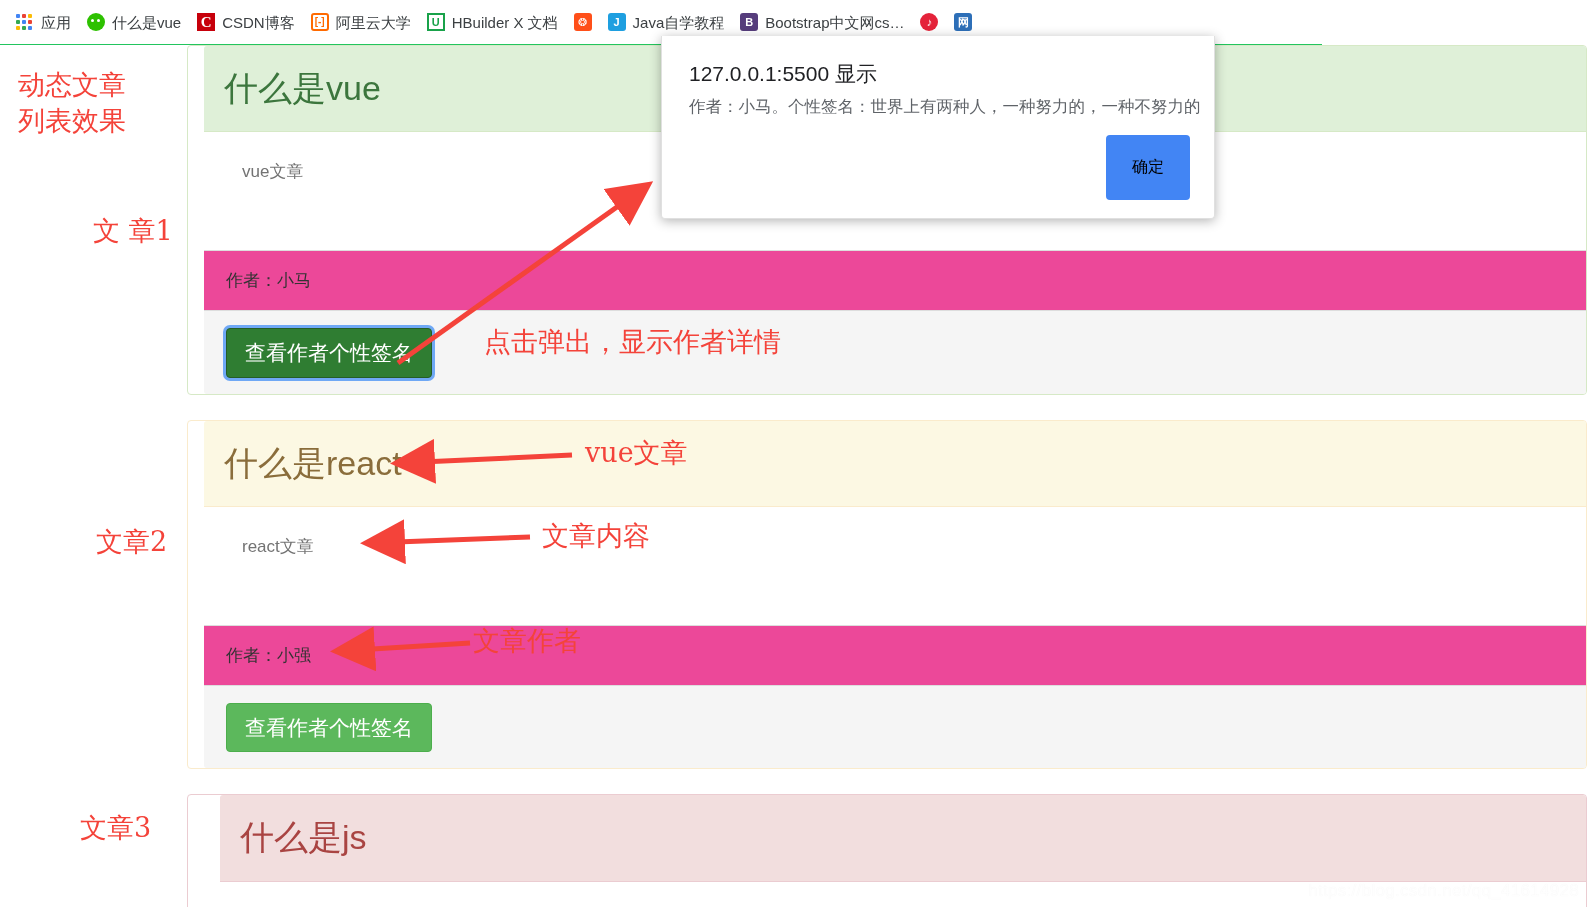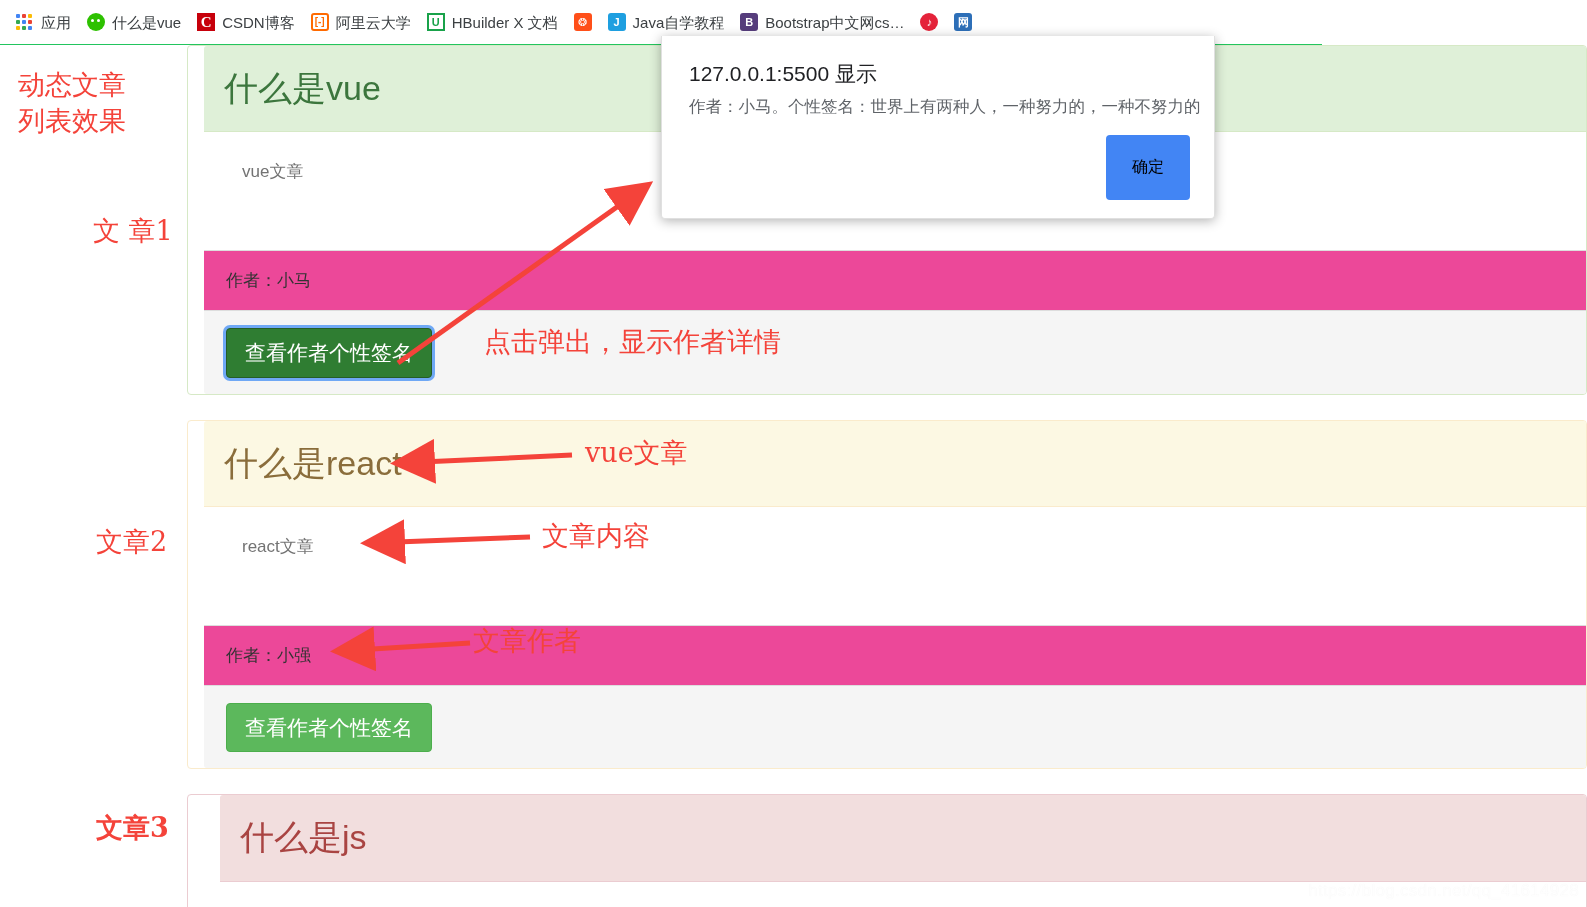--- a/index.html
+++ b/index.html
@@ -322,21 +322,21 @@
 
     <line x1="530" y1="492" x2="370" y2="498" stroke="#f4433a" stroke-width="5" marker-end="url(#ah)"></line>
 
     <line x1="470" y1="598" x2="340" y2="606" stroke="#f4433a" stroke-width="5" marker-end="url(#ah)"></line>
   </svg>
 
   <div class="anno" style="left:18px; top:22px;">动态文章
 列表效果</div>
   <div class="anno" style="left:93px; top:168px;">文 章1</div>
   <div class="anno" style="left:96px; top:479px;">文章2</div>
-  <div class="anno" style="left:96px; top:765px;font-weight:bold;">文章3</div>
+  <div class="anno" style="left:80px; top:765px;">文章3</div>
 
   <div class="anno" style="left:484px; top:279px;">点击弹出，显示作者详情</div>
   <div class="anno" style="left:585px; top:390px;">vue文章</div>
   <div class="anno" style="left:542px; top:473px;">文章内容</div>
   <div class="anno" style="left:473px; top:578px;text-align:right;">文章作者</div>
 
   <div id="watermark">https://blog.csdn.net/qq_41614928</div>
 </div>
 
 <div id="dialog">

